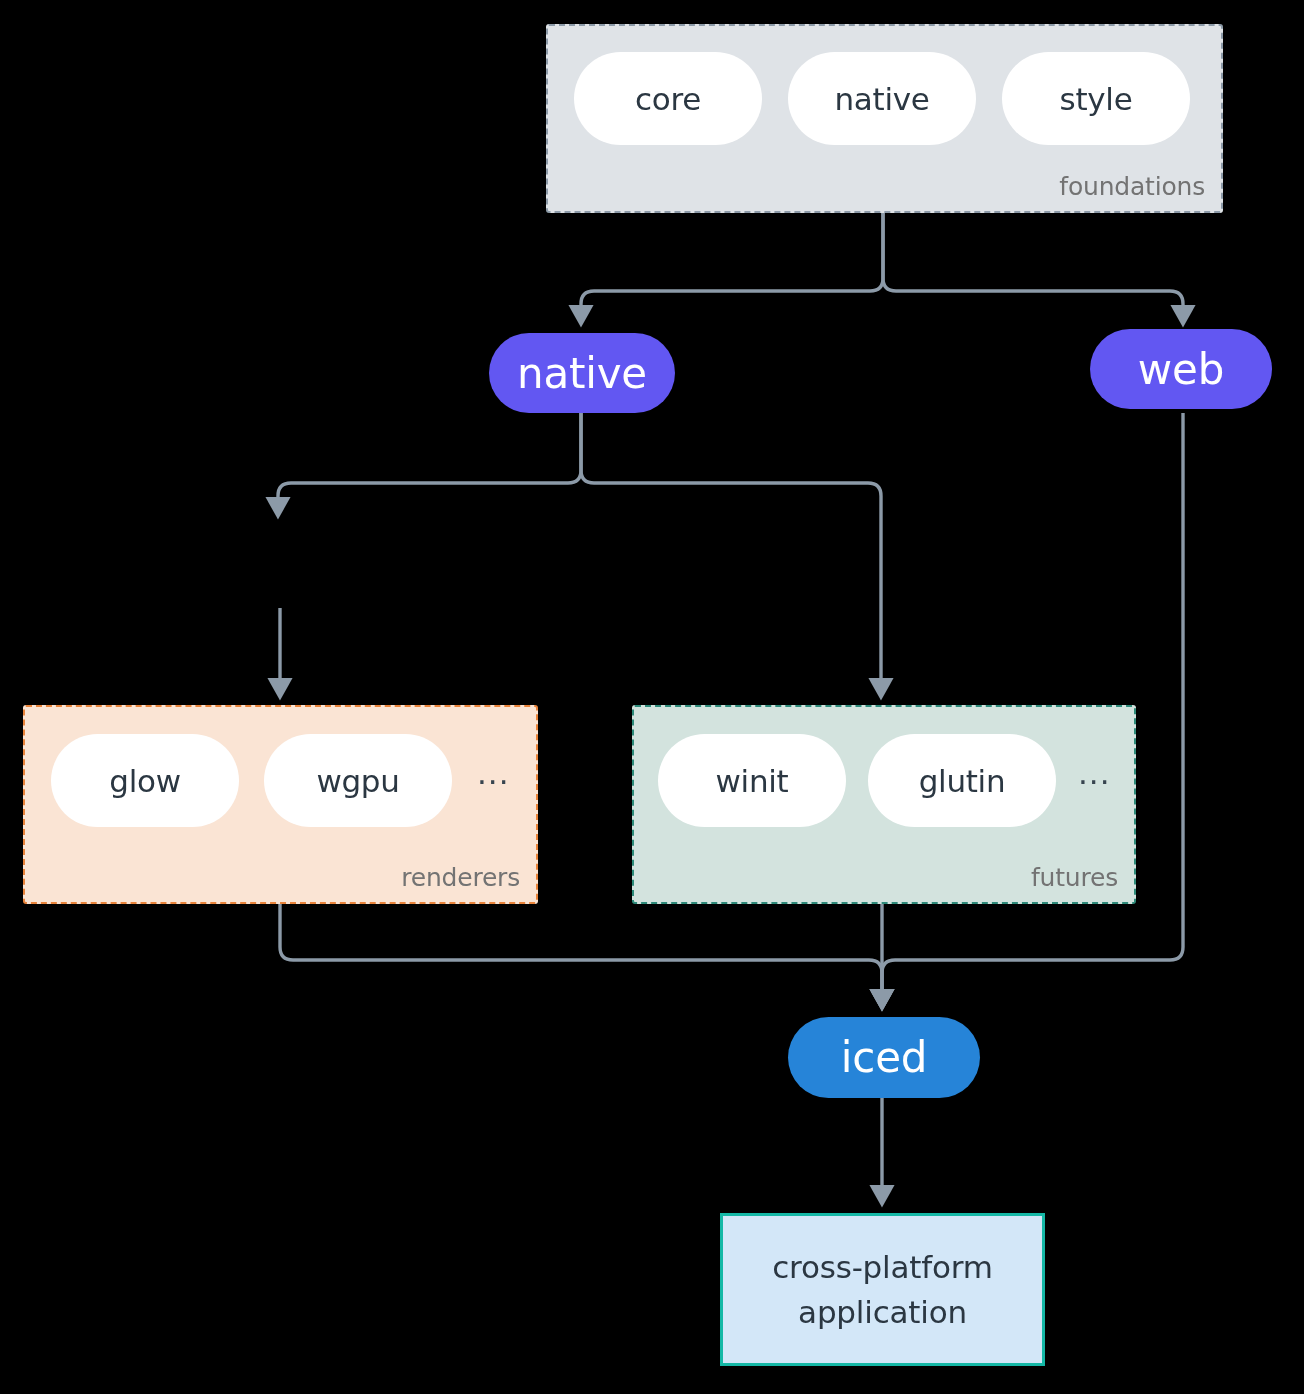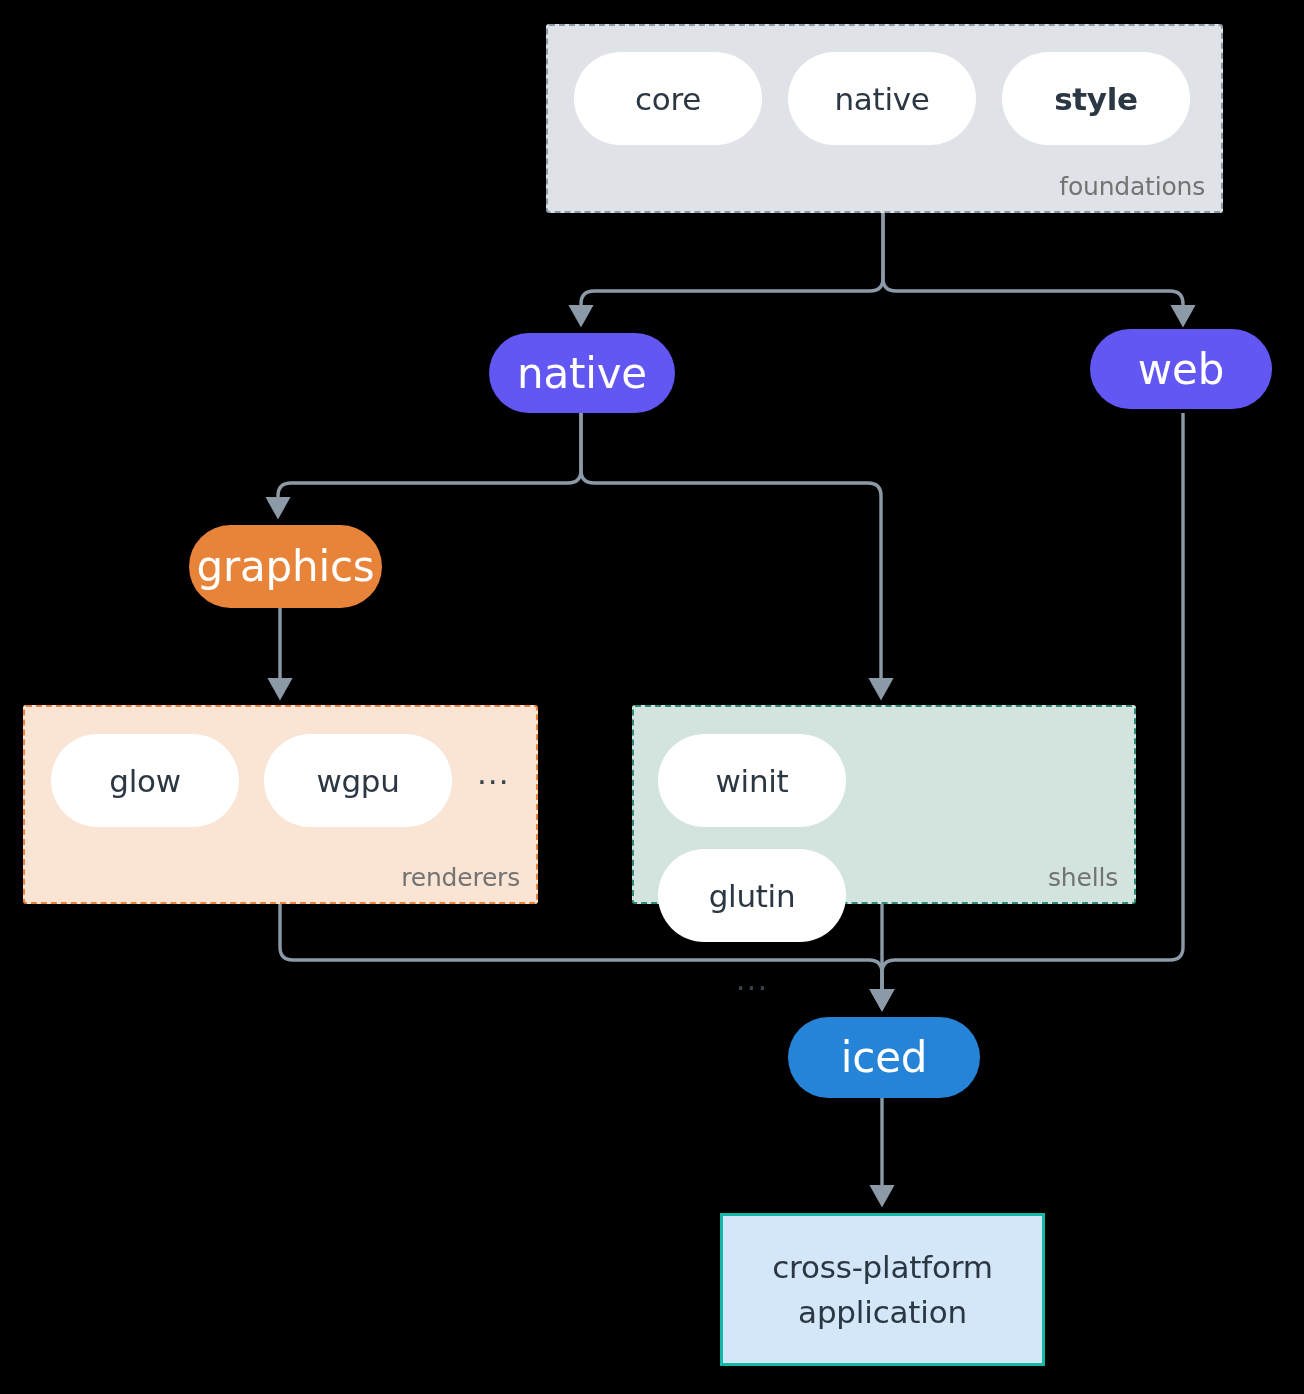--- a/index.html
+++ b/index.html
@@ -183,64 +183,61 @@
   <div class="node-layer">
 
     <div class="group-box foundations">
       <div class="leaf-row" style="left:26px; top:26px; gap:26px;">
         <div class="leaf-pill" style="width:188px;justify-content:center;">
           <span>core</span>
         </div>
         <div class="leaf-pill" style="width:188px;">
           <span>native</span>
         </div>
-        <div class="leaf-pill" style="width:188px;font-weight:bold;">
+        <div class="leaf-pill" style="width:188px;">
           <span>style</span>
         </div>
       </div>
       <div class="group-label">foundations</div>
     </div>
 
     <div class="group-box renderers">
       <div class="leaf-row" style="left:26px; top:27px; gap:25px;">
         <div class="leaf-pill" style="width:188px;">
           <span>glow</span>
         </div>
         <div class="leaf-pill" style="width:188px;">
           <span>wgpu</span>
         </div>
         <div class="ellipsis">...</div>
       </div>
       <div class="group-label">renderers</div>
     </div>
 
     <div class="group-box shells">
-      <div class="leaf-row" style="left:24px; top:27px; gap:22px;flex-direction:column;">
+      <div class="leaf-row" style="left:24px; top:27px; gap:22px;">
         <div class="leaf-pill" style="width:188px;">
           <span>winit</span>
         </div>
         <div class="leaf-pill" style="width:188px;">
           <span>glutin</span>
         </div>
         <div class="ellipsis">...</div>
       </div>
-      <div class="group-label">shells</div>
+      <div class="group-label">futures</div>
     </div>
 
     <div class="stage-pill native">
       <span>native</span>
     </div>
 
     <div class="stage-pill web">
       <span>web</span>
     </div>
 
-    <div class="stage-pill graphics">
-      <span>graphics</span>
-    </div>
 
     <div class="stage-pill iced">
       <span>iced</span>
     </div>
 
     <div class="app-box">
       <span>cross-platform</span>
       <span>application</span>
     </div>
 

